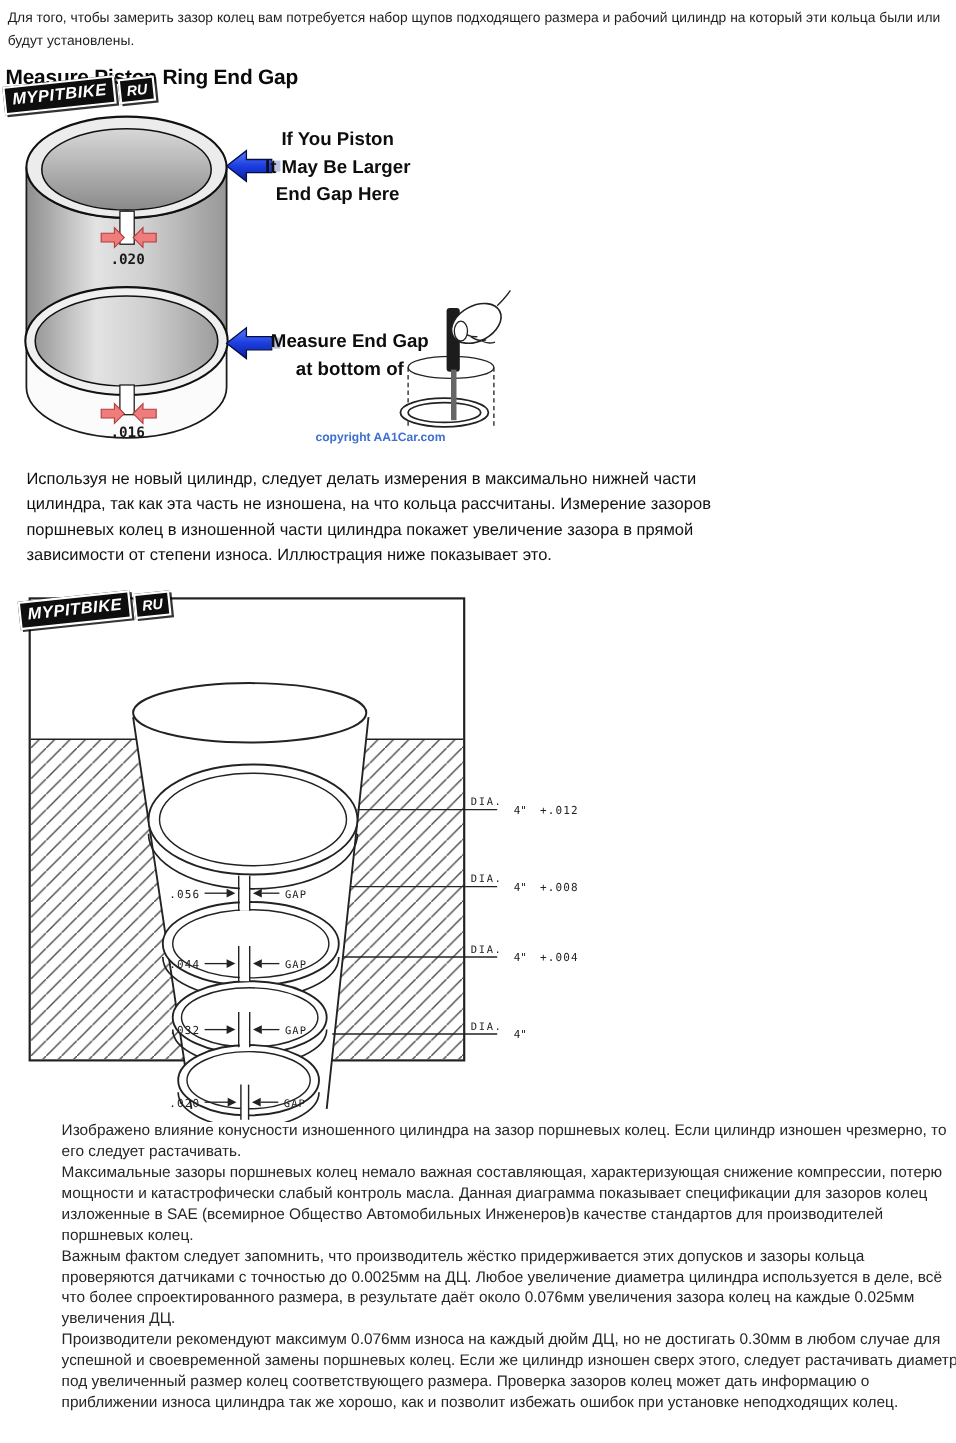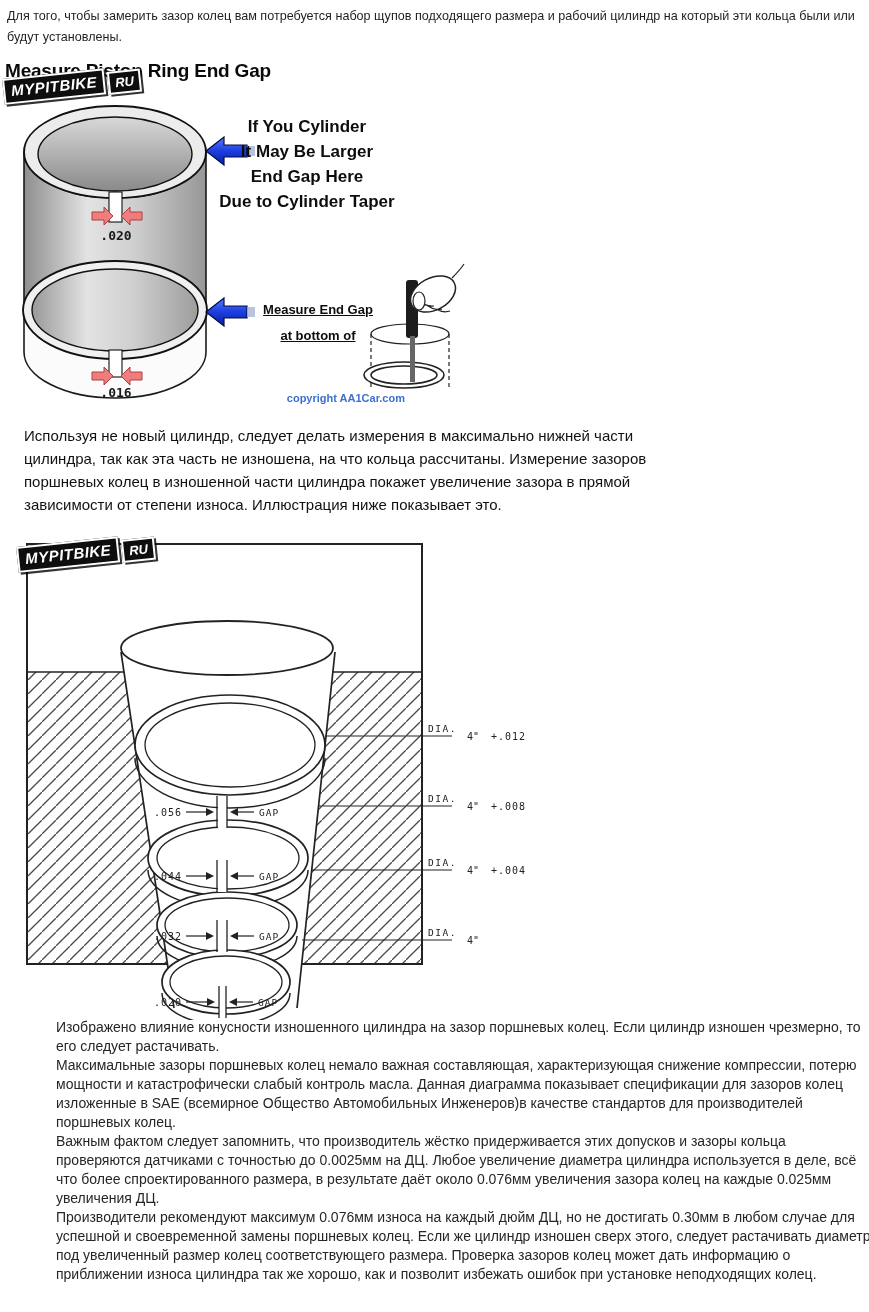--- a/index.html
+++ b/index.html
@@ -15,21 +15,21 @@
                  padding:2px 6px 3px;border:2px solid #fff;box-shadow:2px 2px 0 rgba(0,0,0,.8);letter-spacing:.5px;white-space:nowrap;}
   .sticker .suffix{background:#0e0e0e;color:#fff;font-style:italic;font-weight:bold;font-size:13px;
                  padding:2px 5px;border:2px solid #fff;box-shadow:2px 2px 0 rgba(0,0,0,.8);margin-left:3px;margin-top:4px;}
 
   .diagram-svg{position:absolute;left:0;}
   #d1svg{top:88px;}
   #d2svg{top:540px;}
 
   .ann{position:absolute;text-align:center;font-weight:bold;color:#0d0d0d;}
   #ann-top{left:210px;top:114px;width:194px;font-size:17px;line-height:25px;}
-  #ann-bottom{left:227px;top:297px;width:182px;font-size:13px;line-height:26px;text-decoration:underline;}
+  #ann-bottom{left:227px;top:297px;width:182px;font-size:17px;line-height:26px;}
   #copyright{position:absolute;left:235px;top:392px;width:170px;text-align:right;
              font-size:11px;font-weight:bold;color:#3f6fd0;}
 
   .middle-par{position:absolute;left:24px;top:424px;width:642px;font-size:15px;line-height:23px;color:#111;}
 
   .bottom-block{position:absolute;left:28px;top:1018px;width:816px;font-size:14px;line-height:19px;color:#262626;margin-left:28px;}
   .bottom-block p{margin:0;}
 
   svg text{font-family:"DejaVu Sans Mono",monospace;}
 </style>
@@ -117,24 +117,23 @@
       <g>
         <ellipse cx="433" cy="206" rx="24" ry="16" transform="rotate(-28 433 206)" fill="#fff" stroke-width="1.5"></ellipse>
         <path d="M418,212 q8,7 16,6 M428,218 q7,5 14,3 M438,222 q6,3 12,1" stroke-width="1.2"></path>
         <ellipse cx="419" cy="213" rx="6" ry="9" fill="#fff" stroke-width="1.2"></ellipse>
         <path d="M452,190 q8,-8 12,-14" stroke-width="1.2"></path>
       </g>
     </g>
   </svg>
 
   <div class="ann" id="ann-top">
-    <div>If You Cylinder</div>
+    <div>If You Piston</div>
     <div>It May Be Larger</div>
     <div>End Gap Here</div>
-    <div>Due to Cylinder Taper</div>
   </div>
   <div class="ann" id="ann-bottom">
     <div>Measure End Gap</div>
     <div>at bottom of</div>
   </div>
   <div id="copyright">copyright AA1Car.com</div>
 
   <div class="middle-par">Используя не новый цилиндр, следует делать измерения в максимально нижней части цилиндра, так как эта часть не изношена, на что кольца рассчитаны. Измерение зазоров поршневых колец в изношенной части цилиндра покажет увеличение зазора в прямой зависимости от степени износа. Иллюстрация ниже показывает это.</div>
 
   <div class="sticker" style="left:16px;top:547px;">

